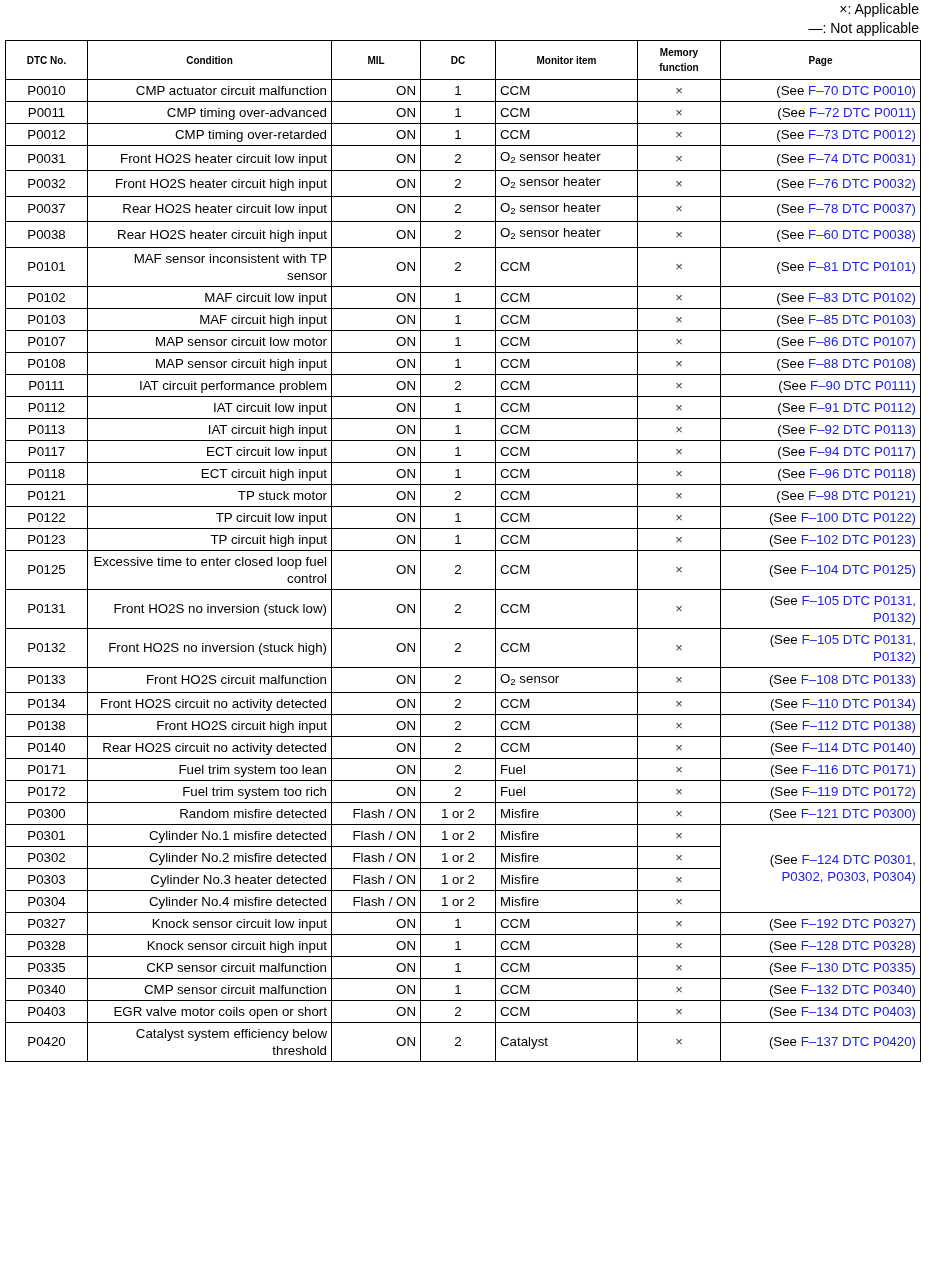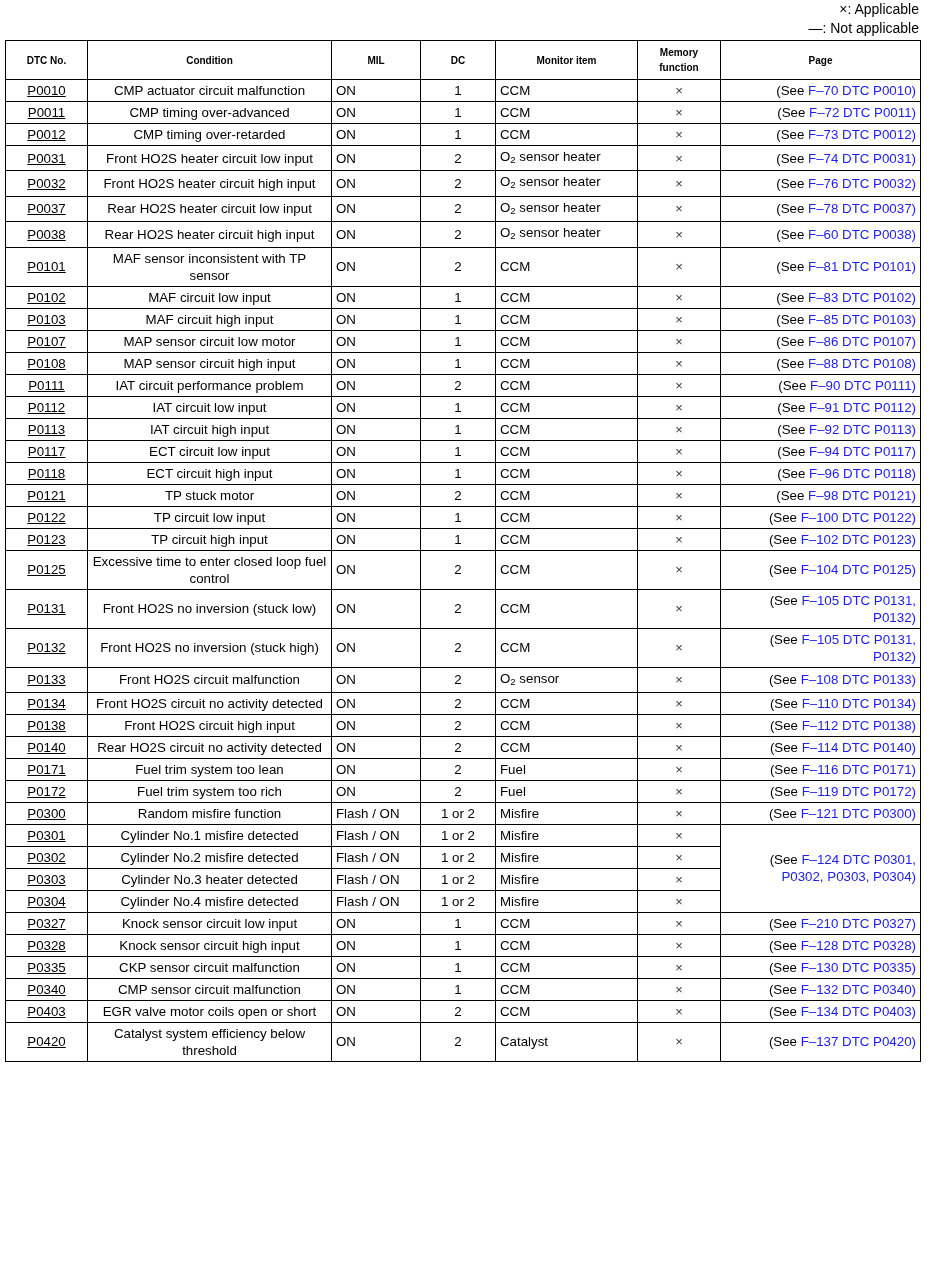--- a/index.html
+++ b/index.html
@@ -51,23 +51,23 @@
     text-align: center;
     vertical-align: middle;
     padding: 4px 2px;
     line-height: 15px;
   }
   table.dtc td {
     vertical-align: middle;
     padding: 2px 4px;
     line-height: 17px;
   }
-  td.c-dtc   { text-align: center; text-decoration: underline; }
-  td.c-cond  { text-align: center; }
-  td.c-mil   { text-align: left; }
+  td.c-dtc   { text-align: center; }
+  td.c-cond  { text-align: right; }
+  td.c-mil   { text-align: right; }
   td.c-dc    { text-align: center; }
   td.c-mon   { text-align: left; }
   td.c-mem   { text-align: center; color: #3a3a3a; font-size: 13px; }
   td.c-page  { text-align: right; padding-left: 5px; }
 
   
   col.w-dtc  { width: 82px; }
   col.w-cond { width: 244px; }
   col.w-mil  { width: 89px; }
   col.w-dc   { width: 75px; }
@@ -368,21 +368,21 @@
           <td class="c-dtc">P0172</td>
           <td class="c-cond">Fuel trim system too rich</td>
           <td class="c-mil">ON</td>
           <td class="c-dc">2</td>
           <td class="c-mon"><span>Fuel</span></td>
           <td class="c-mem">×</td>
           <td class="c-page"><span>(See </span><span class="link">F–119 DTC P0172</span><span class="link">)</span></td>
         </tr>
         <tr>
           <td class="c-dtc">P0300</td>
-          <td class="c-cond">Random misfire function</td>
+          <td class="c-cond">Random misfire detected</td>
           <td class="c-mil">Flash / ON</td>
           <td class="c-dc">1 or 2</td>
           <td class="c-mon"><span>Misfire</span></td>
           <td class="c-mem">×</td>
           <td class="c-page"><span>(See </span><span class="link">F–121 DTC P0300</span><span class="link">)</span></td>
         </tr>
         <tr>
           <td class="c-dtc">P0301</td>
           <td class="c-cond">Cylinder No.1 misfire detected</td>
           <td class="c-mil">Flash / ON</td>
@@ -415,21 +415,21 @@
           <td class="c-mon"><span>Misfire</span></td>
           <td class="c-mem">×</td>
         </tr>
         <tr>
           <td class="c-dtc">P0327</td>
           <td class="c-cond">Knock sensor circuit low input</td>
           <td class="c-mil">ON</td>
           <td class="c-dc">1</td>
           <td class="c-mon"><span>CCM</span></td>
           <td class="c-mem">×</td>
-          <td class="c-page"><span>(See </span><span class="link">F–210 DTC P0327</span><span class="link">)</span></td>
+          <td class="c-page"><span>(See </span><span class="link">F–192 DTC P0327</span><span class="link">)</span></td>
         </tr>
         <tr>
           <td class="c-dtc">P0328</td>
           <td class="c-cond">Knock sensor circuit high input</td>
           <td class="c-mil">ON</td>
           <td class="c-dc">1</td>
           <td class="c-mon"><span>CCM</span></td>
           <td class="c-mem">×</td>
           <td class="c-page"><span>(See </span><span class="link">F–128 DTC P0328</span><span class="link">)</span></td>
         </tr>

